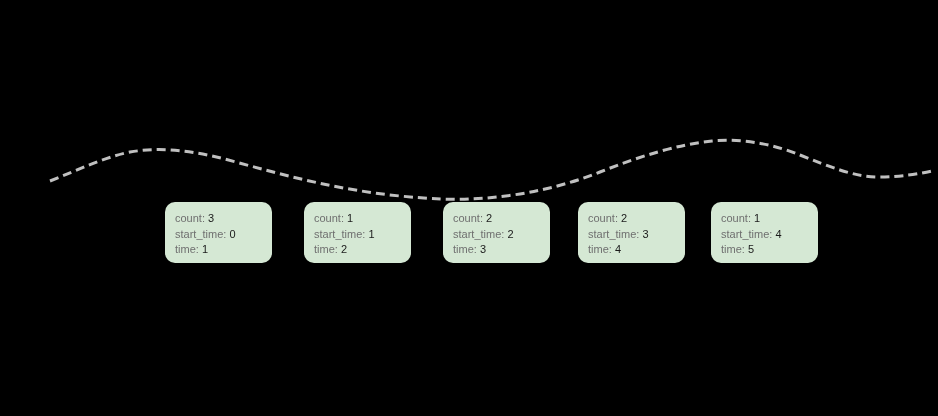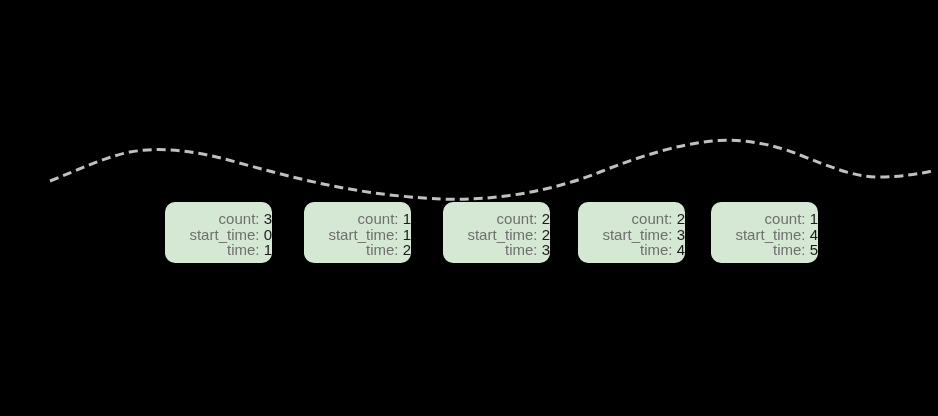--- a/index.html
+++ b/index.html
@@ -34,25 +34,24 @@
     position: absolute;
     width: 107px;
     height: 61px;
     top: 202px;
     background: #d5e8d4;
     border-radius: 10px;
     box-sizing: border-box;
     padding: 9px 0 0 10px;
   }
   .node-line {
-    font-size: 15px;
+    font-size: 11px;
     line-height: 15.5px;
     color: #2b2b2b;
     white-space: nowrap;
-    text-align: right;
   }
   .node-key {
     color: #6f6f6f;
   }
   .node-val {
     color: #1a1a1a;
   }
 </style>
 </head>
 <body>

